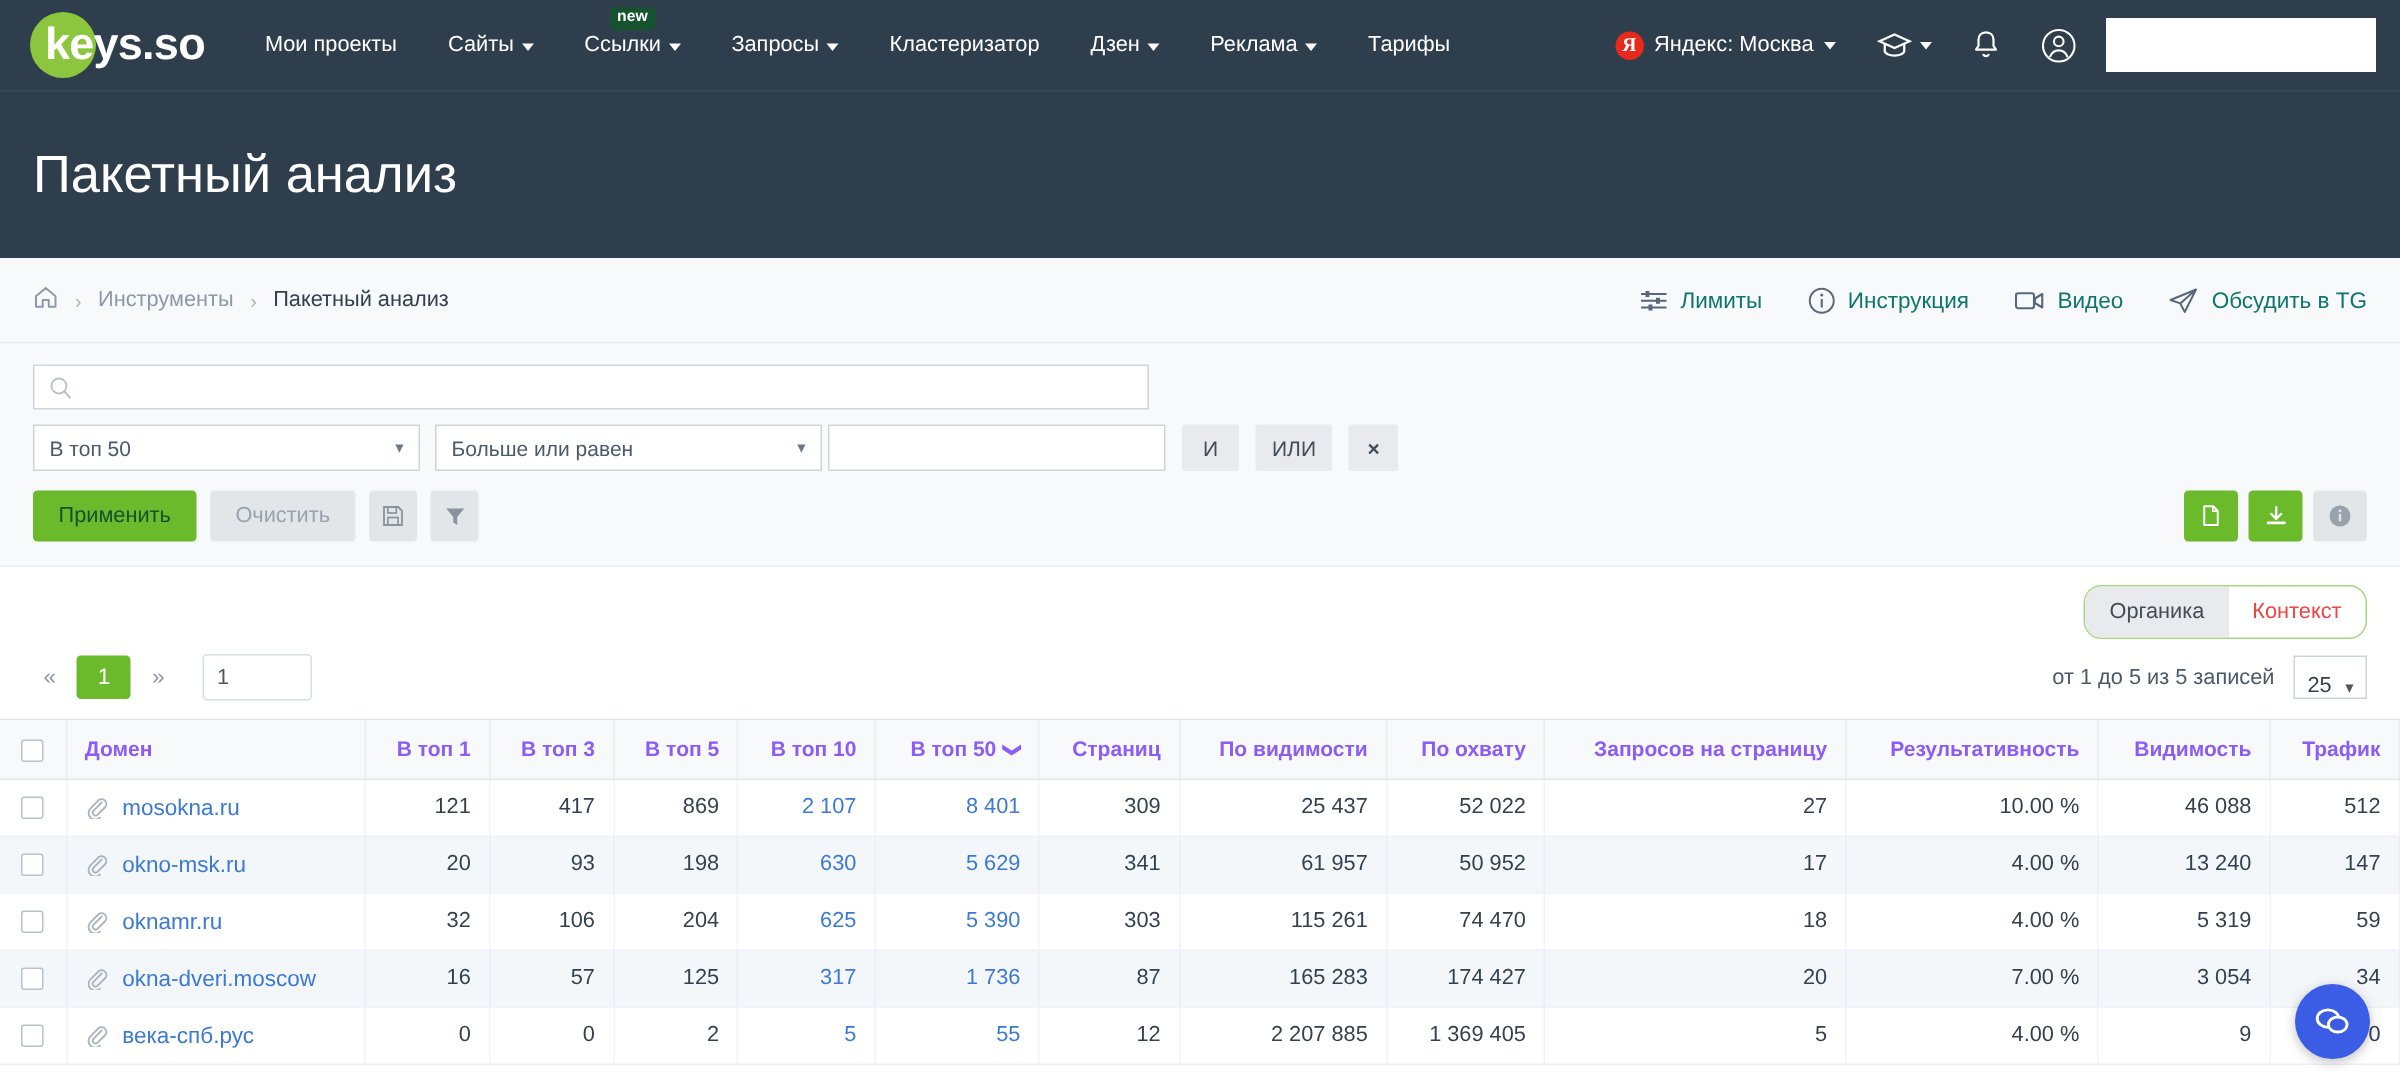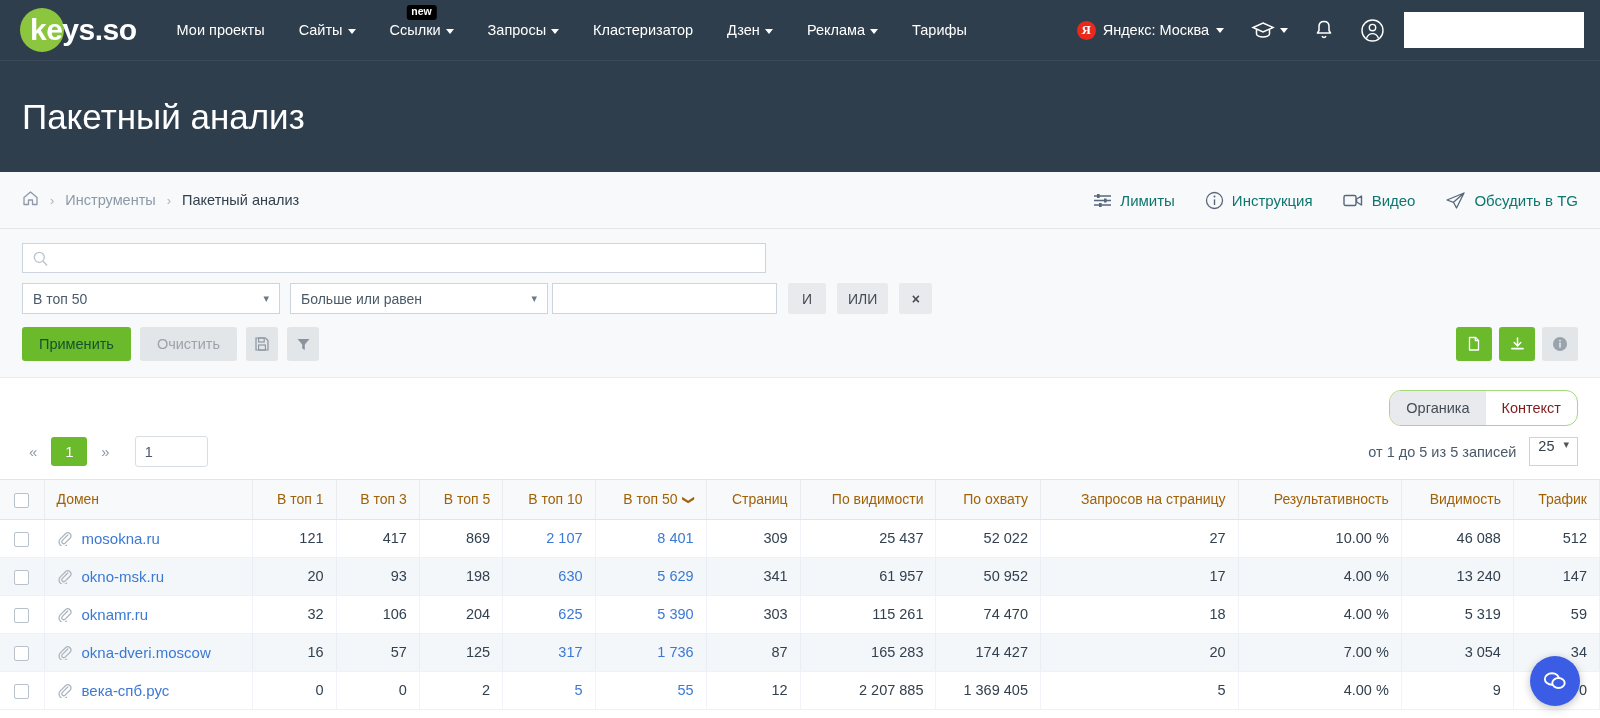--- a/index.html
+++ b/index.html
@@ -32,21 +32,21 @@
     cursor: pointer; position: relative; white-space: nowrap;
     display: flex; align-items: center; gap: 5px; height: 60px;
   }
   .navitem .caret {
     width: 0; height: 0; border-left: 4px solid transparent;
     border-right: 4px solid transparent; border-top: 5px solid #ffffff;
     margin-top: 2px;
   }
   .newbadge {
     position: absolute; top: 5px; left: 50%; transform: translateX(-50%);
-    background: #000000; color: #fff; font-size: 10.5px; font-weight: bold;
+    background: #14532d; color: #fff; font-size: 10.5px; font-weight: bold;
     padding: 1px 5px 2px; border-radius: 3px; line-height: 1.1;
   }
   .nav-right {
     margin-left: auto; display: flex; align-items: center; gap: 0;
   }
   .yandex-loc {
     display: flex; align-items: center; gap: 7px; color: #fff;
     font-size: 14.5px; padding: 0 14px; cursor: pointer;
   }
   .ya-circle {
@@ -151,21 +151,21 @@
     display: flex; align-items: center; justify-content: center; cursor: pointer;
   }
 
   
   .tabsrow { padding: 12px 22px 0; display: flex; justify-content: flex-end; }
   .tabgroup {
     border: 1px solid #a8d67e; border-radius: 12px; display: flex;
     overflow: hidden; background: #fff;
   }
   .tab {
-    padding: 9px 16px; font-size: 14.5px; cursor: pointer; color: #7f1d1d;
+    padding: 9px 16px; font-size: 14.5px; cursor: pointer; color: #ef4444;
   }
   .tab.active { background: #e8eaed; color: #444c55; }
 
   
   .pagerow {
     display: flex; align-items: center; padding: 10px 22px 12px;
   }
   .pager { display: flex; align-items: center; gap: 7px; }
   .pg-arrow {
     color: #8c99a8; font-size: 15px; cursor: pointer; padding: 3px 7px;
@@ -181,31 +181,31 @@
   }
   .pg-input input {
     width: 100%; height: 100%; border: none; outline: none; padding: 0 9px;
     font-size: 14.5px; color: #4a5a6a; background: transparent;
     font-family: "Liberation Sans", sans-serif;
   }
   .page-right { margin-left: auto; display: flex; align-items: center; gap: 13px; }
   .rec-info { color: #4a5a6a; font-size: 14.5px; }
   .size-sel {
     border: 1px solid #ccd5de; background: #fff; height: 29px;
-    display: flex; align-items: flex-start; padding: 0 8px; gap: 9px;
+    display: flex; align-items: flex-end; padding: 0 8px; gap: 9px;
     font-size: 14.5px; color: #33414f; cursor: pointer;
   }
 
   
   .tablewrap { width: 100%; overflow: hidden; }
   table { width: 100%; border-collapse: collapse; }
   thead th {
     background: #f7f9fb; border-top: 1px solid #dfe5ec; border-bottom: 1px solid #dfe5ec;
     border-right: 1px solid #e8edf2;
-    font-size: 14px; color: #a16207; font-weight: normal;
+    font-size: 14px; color: #8b5cf6; font-weight: bold;
     padding: 11px 12px; text-align: right; white-space: nowrap;
   }
   thead th.left { text-align: left; }
   thead th.chk { width: 44px; text-align: center; padding: 11px 0; }
   tbody td {
     font-size: 14.5px; color: #33414f; padding: 10px 12px;
     text-align: right; border-bottom: 1px solid #eef2f6;
     border-right: 1px solid #f0f4f8; white-space: nowrap;
   }
   tbody td.left { text-align: left; }

